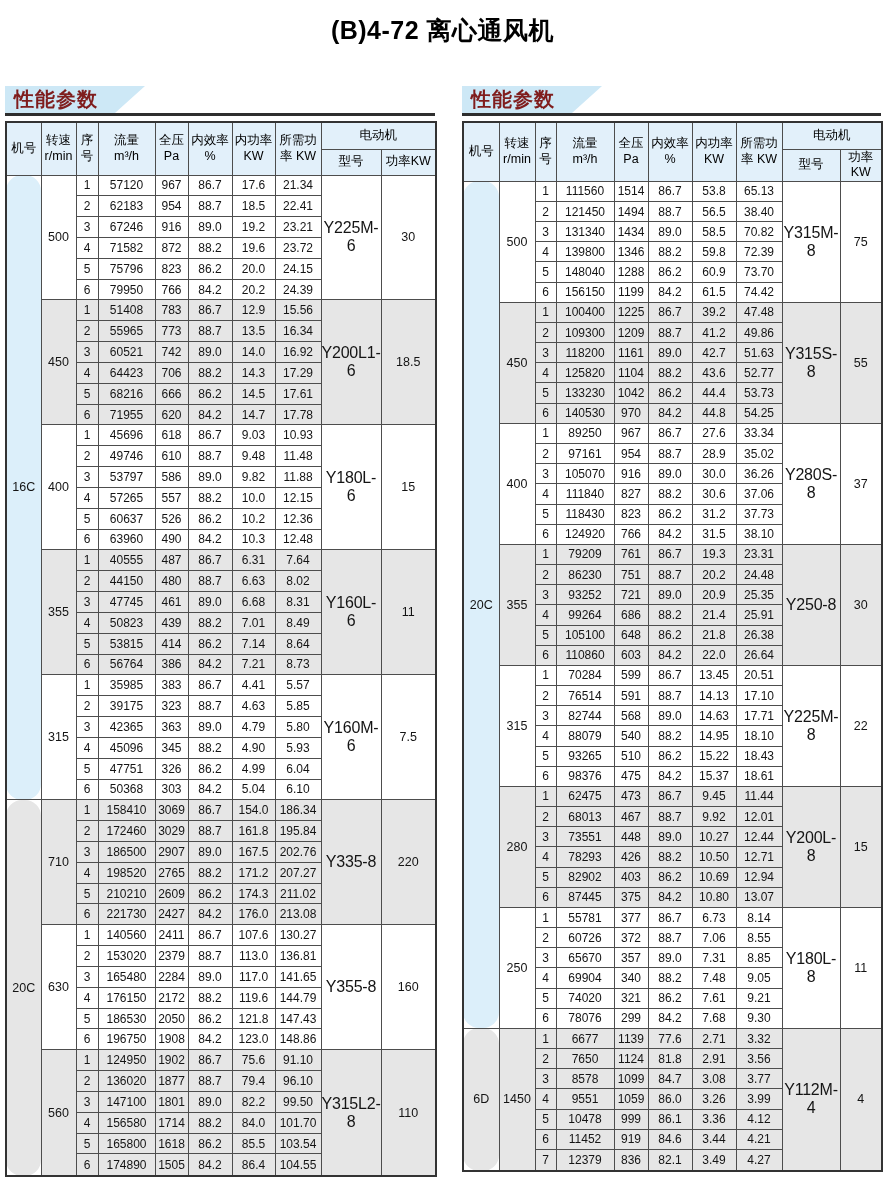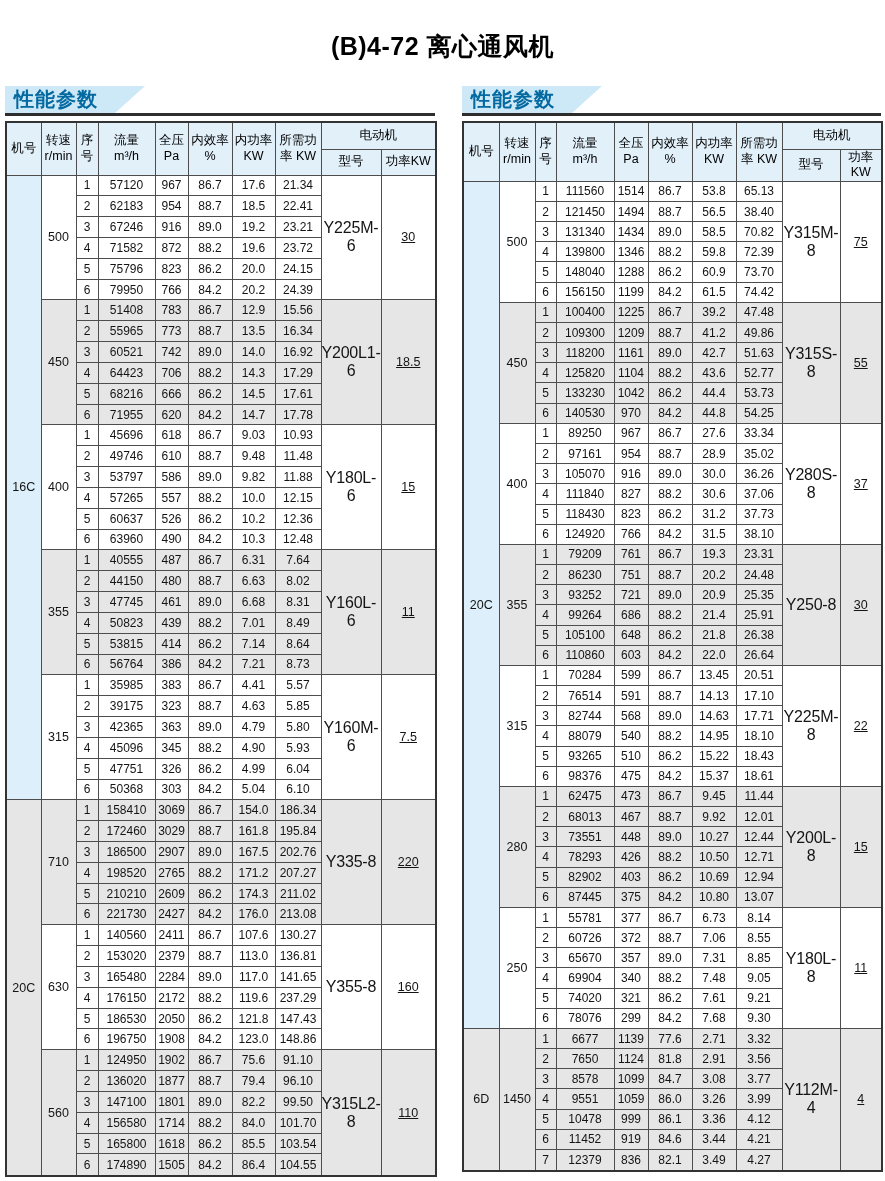--- a/index.html
+++ b/index.html
@@ -1,34 +1,34 @@
 <!DOCTYPE html>
 <html><head>
 <meta charset="utf-8">
 <style>
   * { margin:0; padding:0; box-sizing:border-box; }
   html,body { background:#ffffff; }
   body { font-family:"Liberation Sans","DejaVu Sans",sans-serif; color:#111; }
   .page { position:relative; width:885px; height:1181px; background:#fff; overflow:hidden; }
 
   .page-title {
-    position:absolute; top:30px; left:0; width:100%;
+    position:absolute; top:14px; left:0; width:100%;
     text-align:center; font-size:25px; font-weight:bold; color:#000;
     letter-spacing:0.5px;
   }
 
   .panel { position:absolute; top:86px; }
   .panel-left  { left:5px;  width:430px; }
   .panel-right { left:462px; width:419px; }
 
   .banner {
     width:140px; height:27px; line-height:26px;
     background:#cde8f6;
     clip-path: polygon(0 0, 100% 0, calc(100% - 30px) 100%, 0 100%);
-    font-size:20px; font-weight:bold; color:#0369a1;
+    font-size:20px; font-weight:bold; color:#7f1d1d;
     padding-left:9px; letter-spacing:1px;
   }
   .rule { height:3px; background:#2e2e2e; width:100%; }
 
   table {
     border-collapse:collapse; table-layout:fixed;
     margin-top:5px; width:100%;
     border:2px solid #333;
     font-size:12px;
   }
@@ -43,24 +43,24 @@
   }
   thead th {
     background:#e2f0fa; font-size:12.5px; color:#000;
     white-space:pre-line; line-height:1.25; font-weight:500;
   }
   thead tr.h1 { height:27px; }
   thead tr.h2 { height:26px; }
 
   tbody td { color:#141414; }
   tr.shaded td { background:#e6e6e6; }
-  td.machine { background:#dcefface; background:#dceffa; font-size:12.5px; }
+  td.machine { background:#dcefface; background:#dceffa; font-size:12.5px;border-radius:16px; }
   td.rpm   { font-size:12.5px;margin-left:47px; }
   td.motor { font-size:16px; letter-spacing:-0.2px; }
-  td.mkw   { font-size:12.5px;text-decoration:underline; }
+  td.mkw   { font-size:12.5px; }
 </style>
 </head>
 <body>
 
 <div class="page">
   <div class="page-title">(B)4-72 离心通风机</div>
 
   <section class="panel panel-left">
     <div class="banner">性能参数</div>
     <div class="rule"></div>
@@ -436,21 +436,21 @@
             <td>89.0</td>
             <td>117.0</td>
             <td>141.65</td>
           </tr>
           <tr>
             <td>4</td>
             <td>176150</td>
             <td>2172</td>
             <td>88.2</td>
             <td>119.6</td>
-            <td>237.29</td>
+            <td>144.79</td>
           </tr>
           <tr>
             <td>5</td>
             <td>186530</td>
             <td>2050</td>
             <td>86.2</td>
             <td>121.8</td>
             <td>147.43</td>
           </tr>
           <tr>

